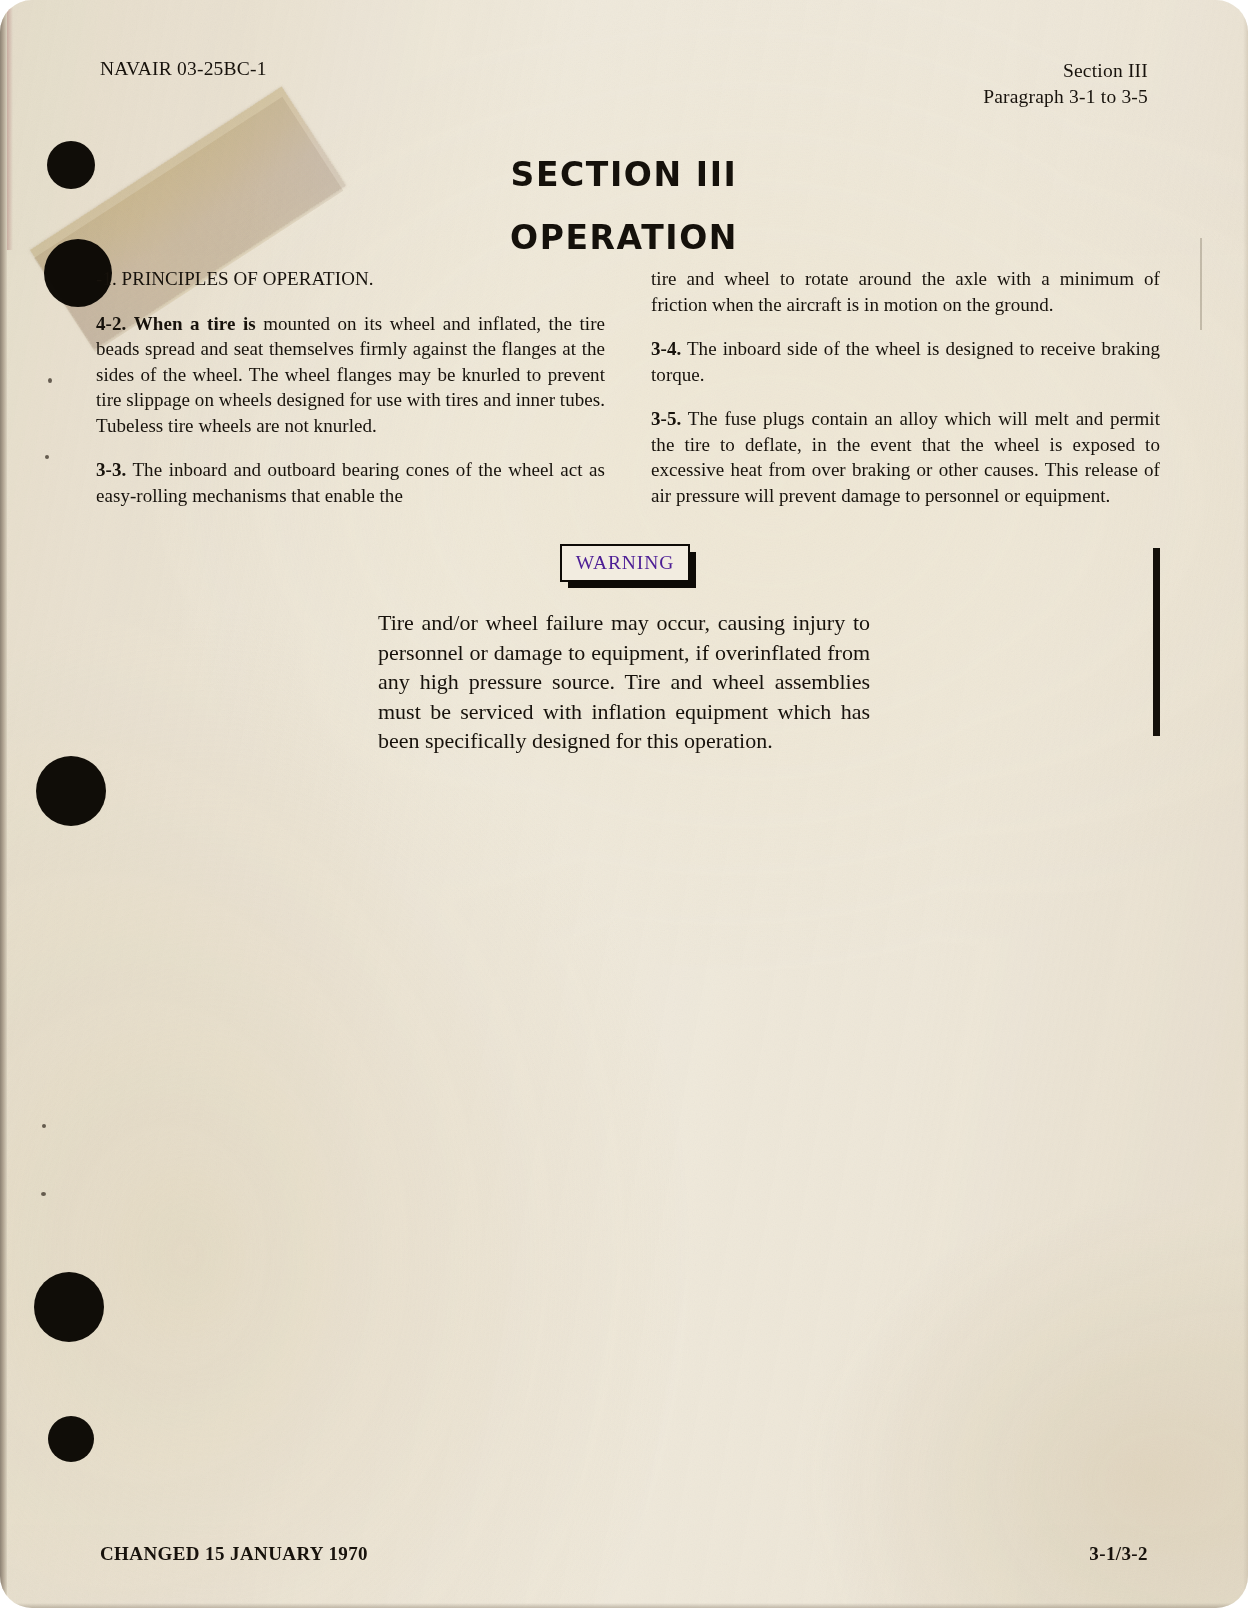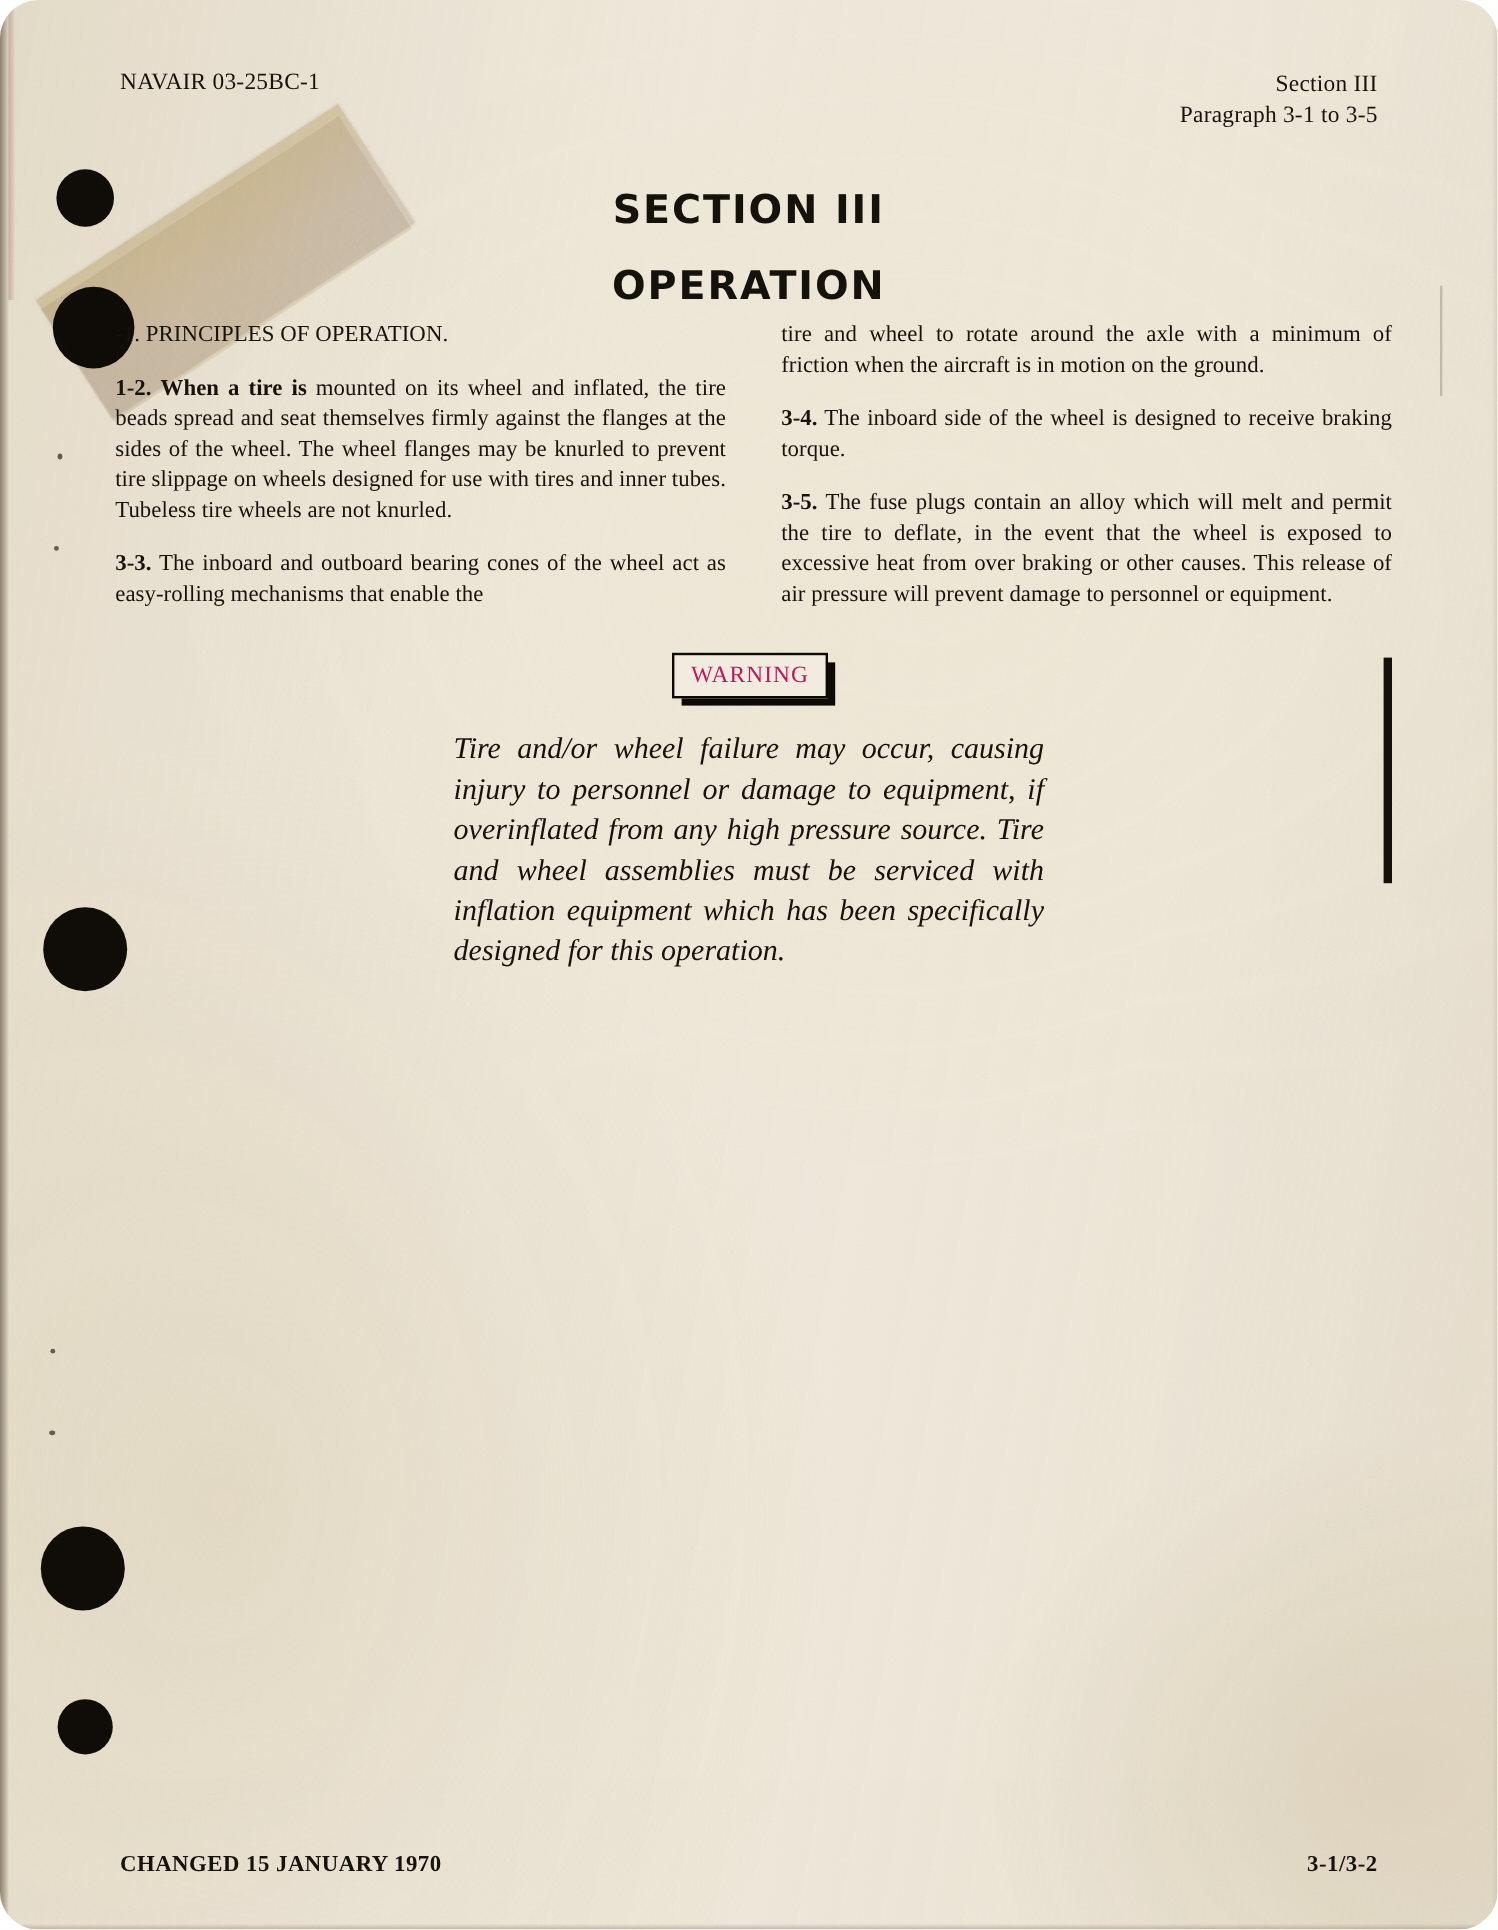--- a/index.html
+++ b/index.html
@@ -198,30 +198,29 @@
     position: relative;
     width: 126px;
     height: 34px;
     border: 2.5px solid #0d0a06;
     background: #f2ece0;
     display: flex;
     align-items: center;
     justify-content: center;
     font-size: 19.5px;
     letter-spacing: 0.9px;
-    color: #be185d;
+    color: #4c1d95;
   }
   #warning-text {
     margin: 0;
-    font-size: 25px;
+    font-size: 22px;
     line-height: 1.345;
     text-align: justify;
     text-justify: inter-word;
     padding-top: 12px;
-    font-style: italic;
   }
 
   
   .change-bar {
     position: absolute;
     background: #14100a;
     pointer-events: none;
   }
   #change-bar-main { left: 1153px; top: 548px; width: 7px; height: 188px; }
   #change-bar-faint {
@@ -293,21 +292,21 @@
   <div id="columns">
 
     <div class="column">
 
       <p class="para heading-para">
         <span class="num">-1.</span>
         <span>PRINCIPLES OF OPERATION.</span>
       </p>
 
       <p class="para">
-        <span class="num">1-2.</span>
+        <span class="num">4-2.</span>
         <span class="inked">When a tire is</span>
         <span>mounted on its wheel and inflated, the tire beads spread and seat themselves firmly against the flanges at the sides of the wheel. The wheel flanges may be knurled to prevent tire slippage on wheels designed for use with tires and inner tubes. Tubeless tire wheels are not knurled.</span>
       </p>
 
       <p class="para">
         <span class="num">3-3.</span>
         <span>The inboard and outboard bearing cones of the wheel act as easy-rolling mechanisms that enable the</span>
       </p>
 
     </div>

